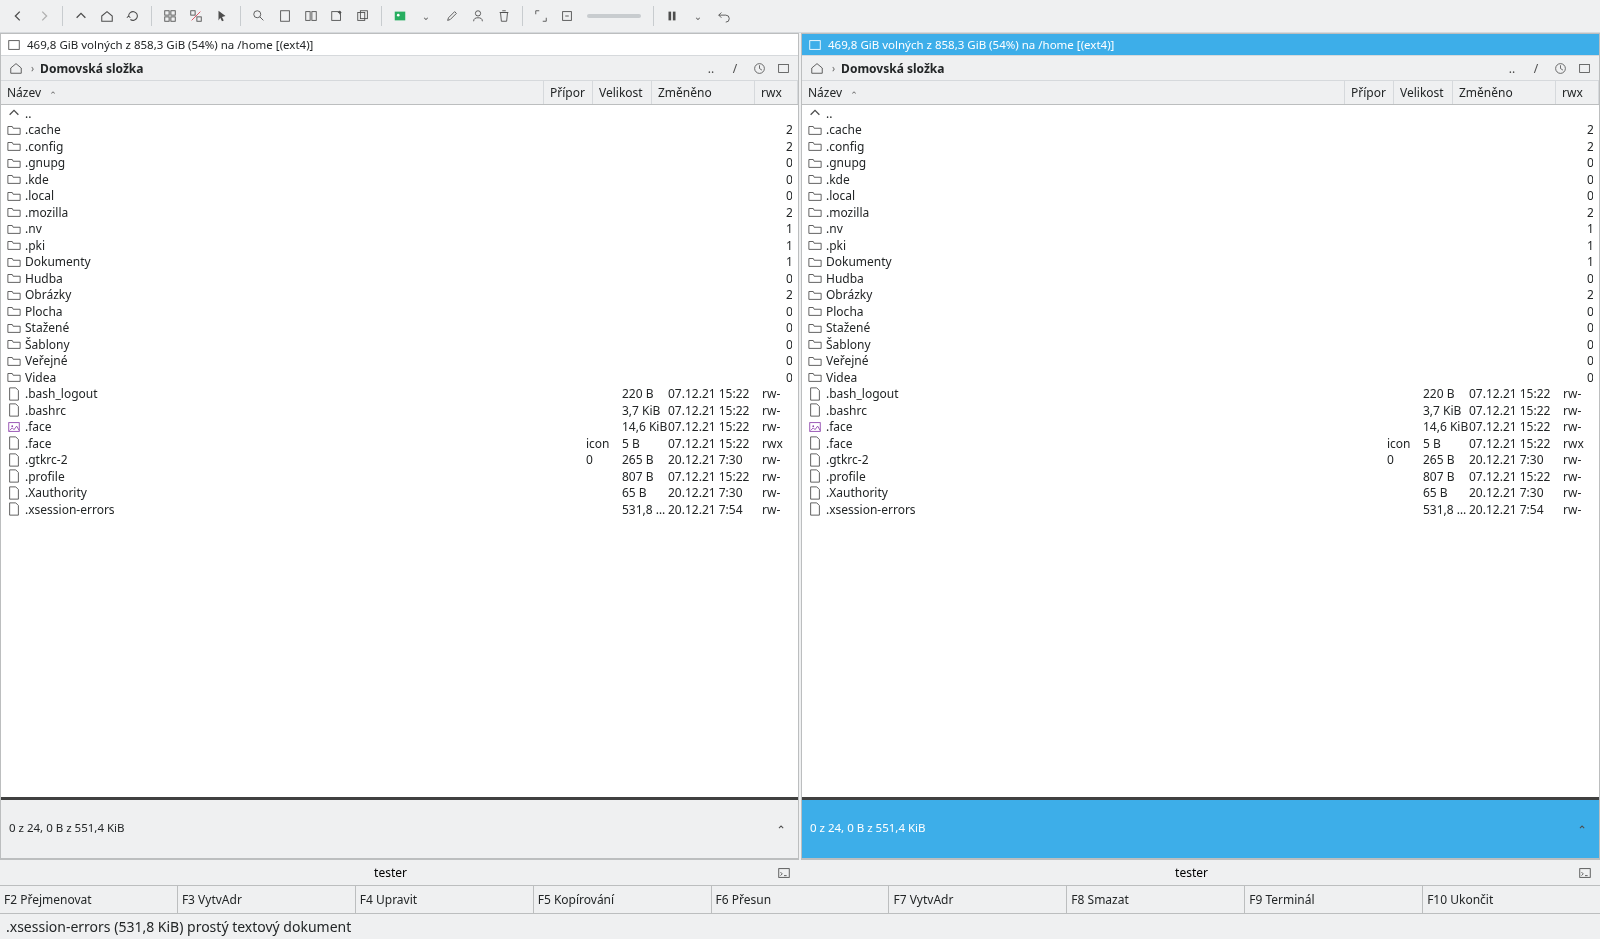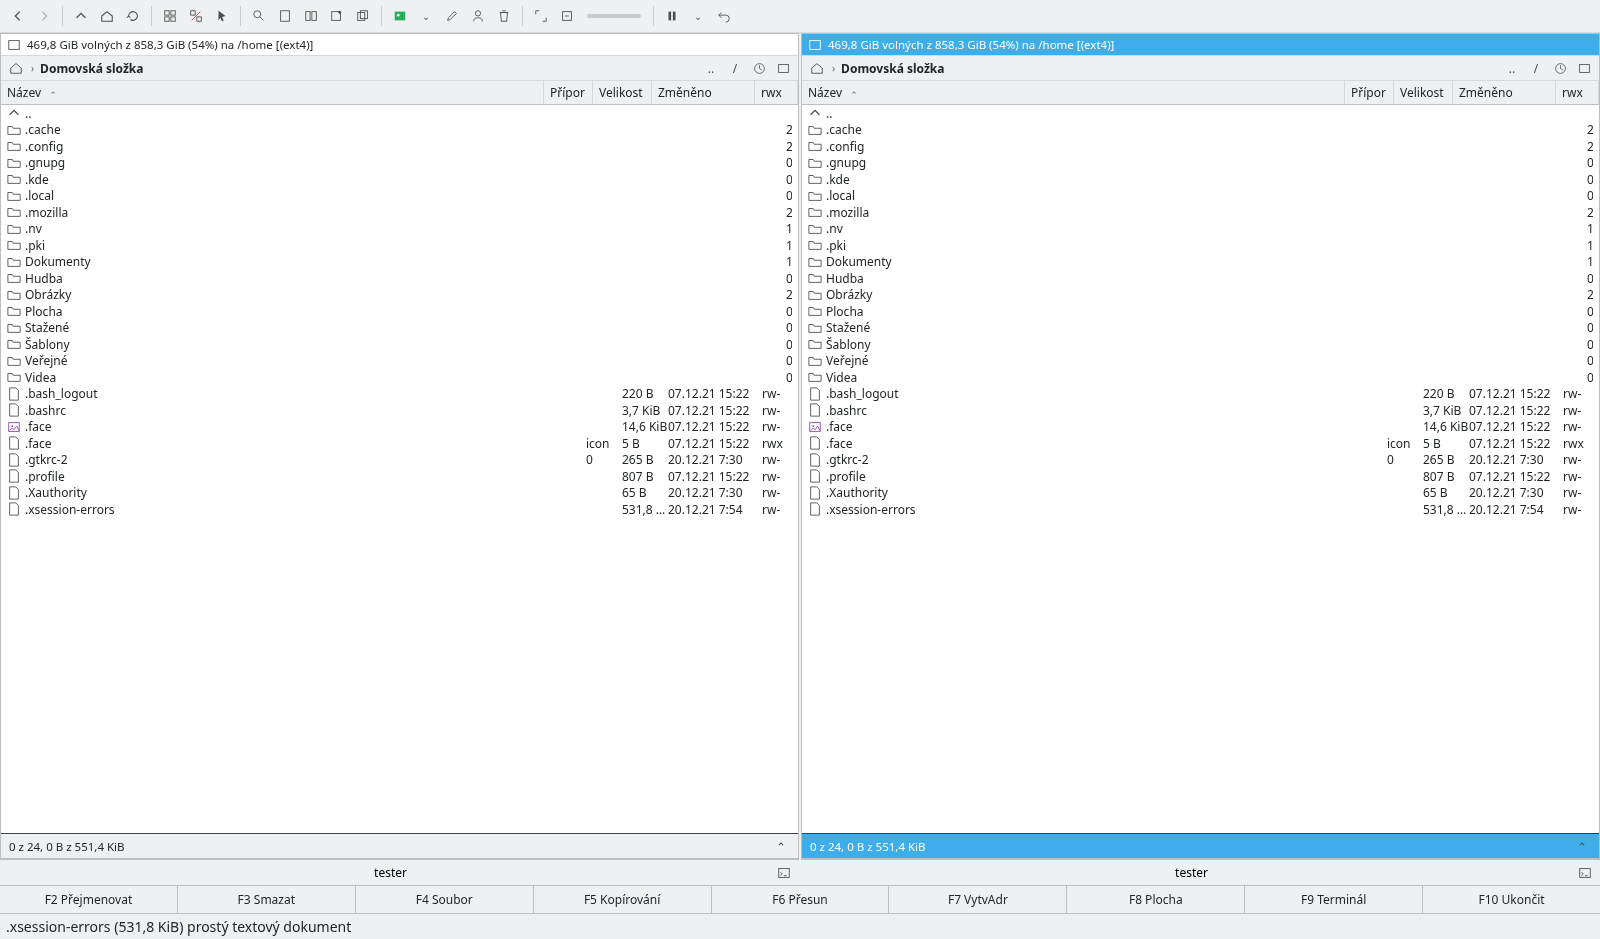--- a/index.html
+++ b/index.html
@@ -26,29 +26,29 @@
 .sort-arrow{font-size:9px;color:#666}
 .filelist{flex:1;overflow:auto;background:#fff}
 .row{display:flex;padding:0 6px;height:16.5px;align-items:center;font-size:12px;cursor:pointer}
 .row .c{overflow:hidden;white-space:nowrap;text-overflow:ellipsis}
 .row .c-name{flex:1;display:flex;align-items:center;gap:4px}
 .row .c-ext{width:36px}
 .row .c-size{width:46px;}
 .row .c-date{width:90px;}
 .row .c-perm{width:30px;padding-left:4px}
 .ficon{width:14px;height:14px;flex-shrink:0}
-.selbar{display:flex;align-items:center;padding:3px 8px;background:#eff0f1;border-top:1px solid #404040;font-size:11.5px}
+.selbar{display:flex;padding:20px 8px;background:#eff0f1;border-top:3px solid #404040;font-size:11.5px}
 .selbar.active{background:#3daee9;color:#fff}
 .selbar .spacer{flex:1}
 .cmdbar{display:flex;align-items:center;padding:3px 6px;background:#eff0f1;border-top:1px solid #bcbebf}
 .cmdbar input{flex:1;border:none;background:transparent;text-align:center;font-family:inherit;font-size:12px;outline:none}
 .btmwrap{display:flex;gap:2px}
 .btmwrap .pane2{flex:1}
 .fnbar{display:flex;background:#eff0f1;border-top:1px solid #bcbebf}
-.fnbar .fn{flex:1;text-align:center;padding:5px 4px;border-right:1px solid #bcbebf;font-size:12px;cursor:pointer}
+.fnbar .fn{flex:1;padding:5px 4px;border-right:1px solid #bcbebf;font-size:12px;cursor:pointer}
 .fnbar .fn:last-child{border-right:none}
 .status{padding:3px 6px;background:#eff0f1;border-top:1px solid #bcbebf;font-size:14px}
 svg{display:block}
 .chev{font-size:10px;color:#666}
 .slider-track{width:54px;height:4px;background:#c8cccf;border-radius:2px;margin:0 6px}
 </style>
 </head>
 <body>
 
 <div class="app">
@@ -1000,23 +1000,23 @@
               <rect x="2" y="3" width="12" height="10" stroke="#4d4d4d" fill="none"></rect>
               <path d="M4 7l2 2-2 2M8 11h3" stroke="#4d4d4d" fill="none"></path>
             </svg>
           </div>
       </div>
     </div>
   </div>
 
   <div class="fnbar" id="fnbar">
       <div class="fn">F2 Přejmenovat</div>
-      <div class="fn">F3 Smazat</div>
-      <div class="fn">F4 Soubor</div>
+      <div class="fn">F3 VytvAdr</div>
+      <div class="fn">F4 Upravit</div>
       <div class="fn">F5 Kopírování</div>
       <div class="fn">F6 Přesun</div>
       <div class="fn">F7 VytvAdr</div>
-      <div class="fn">F8 Plocha</div>
+      <div class="fn">F8 Smazat</div>
       <div class="fn">F9 Terminál</div>
       <div class="fn">F10 Ukončit</div>
     </div>
   <div class="status">.xsession-errors  (531,8 KiB)  prostý textový dokument</div>
 </div>
 
 </body></html>

